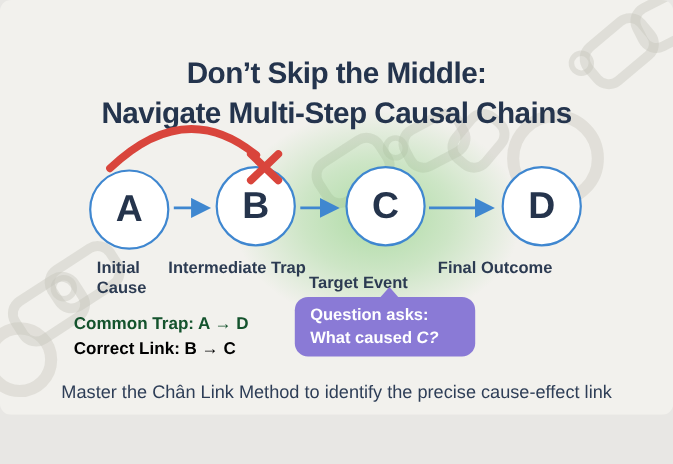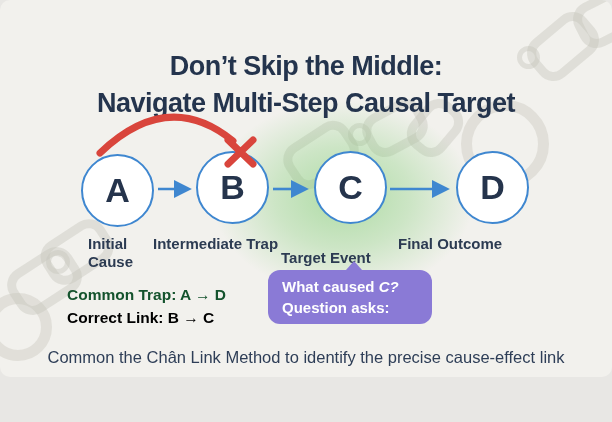--- a/index.html
+++ b/index.html
@@ -90,21 +90,21 @@
     <div class="cring" style="left:461px;top:100px;width:66px;height:66px;"></div>
     <div class="cmini" style="left:517px;top:46px;width:13px;height:13px;"></div>
     <div class="clink" style="left:527px;top:22px;width:54px;height:31px;transform:rotate(-40deg);"></div>
     <div class="clink" style="left:574px;top:-7px;width:52px;height:30px;transform:rotate(-27deg);"></div>
   </div>
 
   <div class="glow"></div>
 
   <h1 class="title">
     <span>Don’t Skip the Middle:</span><br>
-    <span>Navigate Multi-Step Causal Target</span>
+    <span>Navigate Multi-Step Causal Chains</span>
   </h1>
 
   <svg class="svg-layer" width="612" height="422" viewBox="0 0 612 422">
     <defs>
       <marker id="ah" markerWidth="9" markerHeight="8" refX="5.5" refY="3.5" orient="auto">
         <path d="M0,0 L7,3.5 L0,7 Z" fill="#3f87d0"></path>
       </marker>
     </defs>
     <line x1="158" y1="189" x2="188" y2="189" stroke="#3f87d0" stroke-width="2.6" marker-end="url(#ah)"></line>
     <line x1="273" y1="189" x2="305" y2="189" stroke="#3f87d0" stroke-width="2.6" marker-end="url(#ah)"></line>
@@ -131,21 +131,21 @@
 
   <div class="node-label label-a">Initial Cause</div>
   <div class="node-label label-b">Intermediate Trap</div>
   <div class="node-label label-c">Target Event</div>
   <div class="node-label label-d">Final Outcome</div>
 
   <div class="annotation trap">Common Trap: A → D</div>
   <div class="annotation correct">Correct Link: B → C</div>
 
   <div class="callout">
+    <div>Question asks:</div>
     <div><span>What caused </span><em>C?</em></div>
-    <div>Question asks:</div>
   </div>
 
   <div class="footer">
-    <span>Common the Chân Link Method to identify the precise cause-effect link</span><br>
+    <span>Master the Chân Link Method to identify the precise cause-effect link</span><br>
   </div>
 
 </div>
 
 </body></html>

